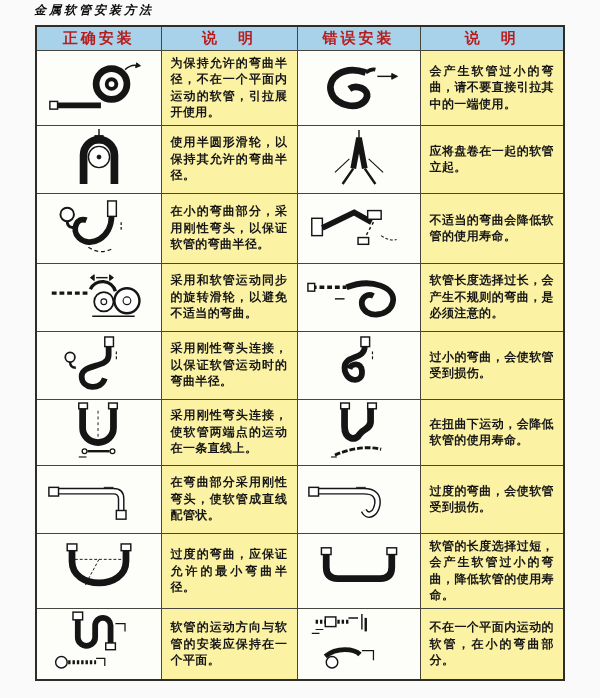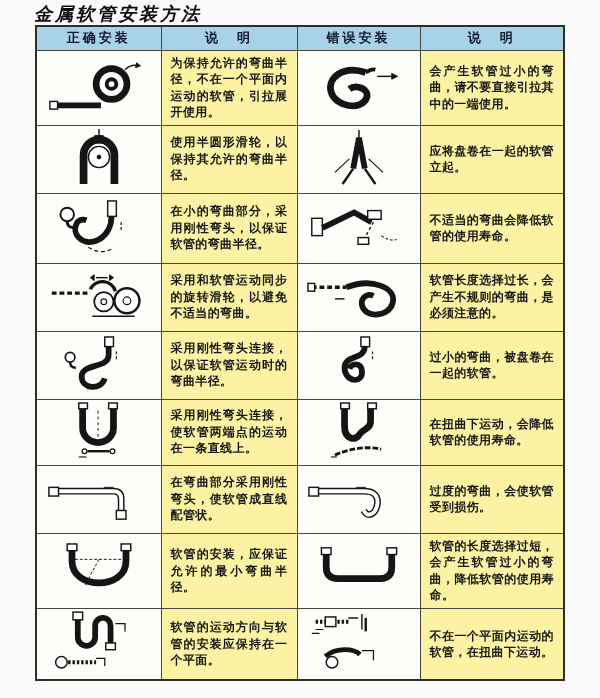--- a/index.html
+++ b/index.html
@@ -12,42 +12,42 @@
     color: #141414;
     position: relative;
   }
   .page-title {
     position: absolute;
     left: 34px;
     top: 2px;
     font-family: "DejaVu Serif", serif;
     font-style: italic;
     font-weight: bold;
-    font-size: 18px;
+    font-size: 12px;
     letter-spacing: 3px;
     color: #0c0c0c;
   }
   table.chart {
     position: absolute;
     left: 35px;
     top: 25px;
     width: 528px;
     border-collapse: collapse;
     border: 2px solid #2e2e28;
     background: #fdfdfb;
     table-layout: fixed;
   }
   th, td { border: 1px solid #46463e; }
   th {
     background: #a7d2ea;
     height: 24px;
-    font-size: 13px;
+    font-size: 15px;
     font-weight: bold;
     letter-spacing: 3px;
-    color: #0f172a;
+    color: #b91c1c;
     text-align: center;
   }
   td.img-cell {
     background: #fdfdfa;
     text-align: center;
     vertical-align: middle;
   }
   td.desc-cell {
     background: #fbf2a4;
     vertical-align: middle;
@@ -211,21 +211,21 @@
       <td class="desc-cell">采用刚性弯头连接，以保证软管运动时的弯曲半径。</td>
       <td class="img-cell">
         <span class="ill">
           <svg viewBox="0 0 110 60" width="106" height="58" fill="none" stroke="#151515">
             <rect x="57" y="3" width="9" height="10" fill="#fff" stroke-width="1.5"></rect>
             <path d="M61 13 C61 27 40 21 40 35 C40 50 60 52 58 38 C57 29 47 30 45 36" stroke-width="6"></path>
             <path d="M69 18 v8" stroke-width="1.2" stroke-dasharray="3 2"></path>
           </svg>
         </span>
       </td>
-      <td class="desc-cell">过小的弯曲，被盘卷在一起的软管。</td>
+      <td class="desc-cell">过小的弯曲，会使软管受到损伤。</td>
     </tr>
 
     <tr style="height:66px">
       <td class="img-cell">
         <span class="ill">
           <svg viewBox="0 0 110 60" width="106" height="58" fill="none" stroke="#151515">
             <rect x="34" y="2" width="9" height="6" fill="#fff" stroke-width="1.5"></rect>
             <rect x="65" y="2" width="9" height="6" fill="#fff" stroke-width="1.5"></rect>
             <path d="M38 8 V28 A16 15 0 0 0 70 28 V8" stroke-width="7"></path>
             <path d="M54 10 V42" stroke-width="1" stroke-dasharray="3 3"></path>
@@ -283,21 +283,21 @@
           <svg viewBox="0 0 110 60" width="106" height="58" fill="none" stroke="#151515">
             <rect x="22" y="4" width="10" height="7" fill="#fff" stroke-width="1.5"></rect>
             <rect x="78" y="4" width="10" height="7" fill="#fff" stroke-width="1.5"></rect>
             <path d="M27 11 V22 C27 52 83 52 83 22 V11" stroke-width="7"></path>
             <path d="M55 20 L42 44" stroke-width="1" stroke-dasharray="3 2"></path>
             <path d="M41 46 l1 -5 3 3 z" fill="#151515" stroke-width="1"></path>
             <path d="M30 20 H80" stroke-width="1" stroke-dasharray="3 2"></path>
           </svg>
         </span>
       </td>
-      <td class="desc-cell">软管的安装，应保证允许的最小弯曲半径。</td>
+      <td class="desc-cell">过度的弯曲，应保证允许的最小弯曲半径。</td>
       <td class="img-cell">
         <span class="ill">
           <svg viewBox="0 0 110 60" width="106" height="58" fill="none" stroke="#151515">
             <rect x="16" y="8" width="10" height="7" fill="#fff" stroke-width="1.5"></rect>
             <rect x="84" y="8" width="10" height="7" fill="#fff" stroke-width="1.5"></rect>
             <path d="M21 15 V28 Q21 40 33 40 H77 Q89 40 89 28 V15" stroke-width="7"></path>
           </svg>
         </span>
       </td>
       <td class="desc-cell">软管的长度选择过短，会产生软管过小的弯曲，降低软管的使用寿命。</td>
@@ -325,17 +325,17 @@
             <rect x="20" y="7" width="11" height="10" fill="#fff" stroke-width="1.5"></rect>
             <path d="M44 8 h10 M58 4 v16" stroke-width="1.5"></path>
             <path d="M62 8 v14" stroke-width="2.5"></path>
             <path d="M10 20 h8 M6 24 h8" stroke-width="1.2"></path>
             <path d="M20 48 C32 38 50 40 56 46" stroke-width="5"></path>
             <circle cx="27" cy="54" r="6" fill="#fff" stroke-width="1.5"></circle>
             <path d="M58 42 h12 v10" stroke-width="1.3"></path>
           </svg>
         </span>
       </td>
-      <td class="desc-cell">不在一个平面内运动的软管，在扭曲下运动。</td>
+      <td class="desc-cell">不在一个平面内运动的软管，在小的弯曲部分。</td>
     </tr>
 
   </tbody>
 </table>
 
 </body></html>

